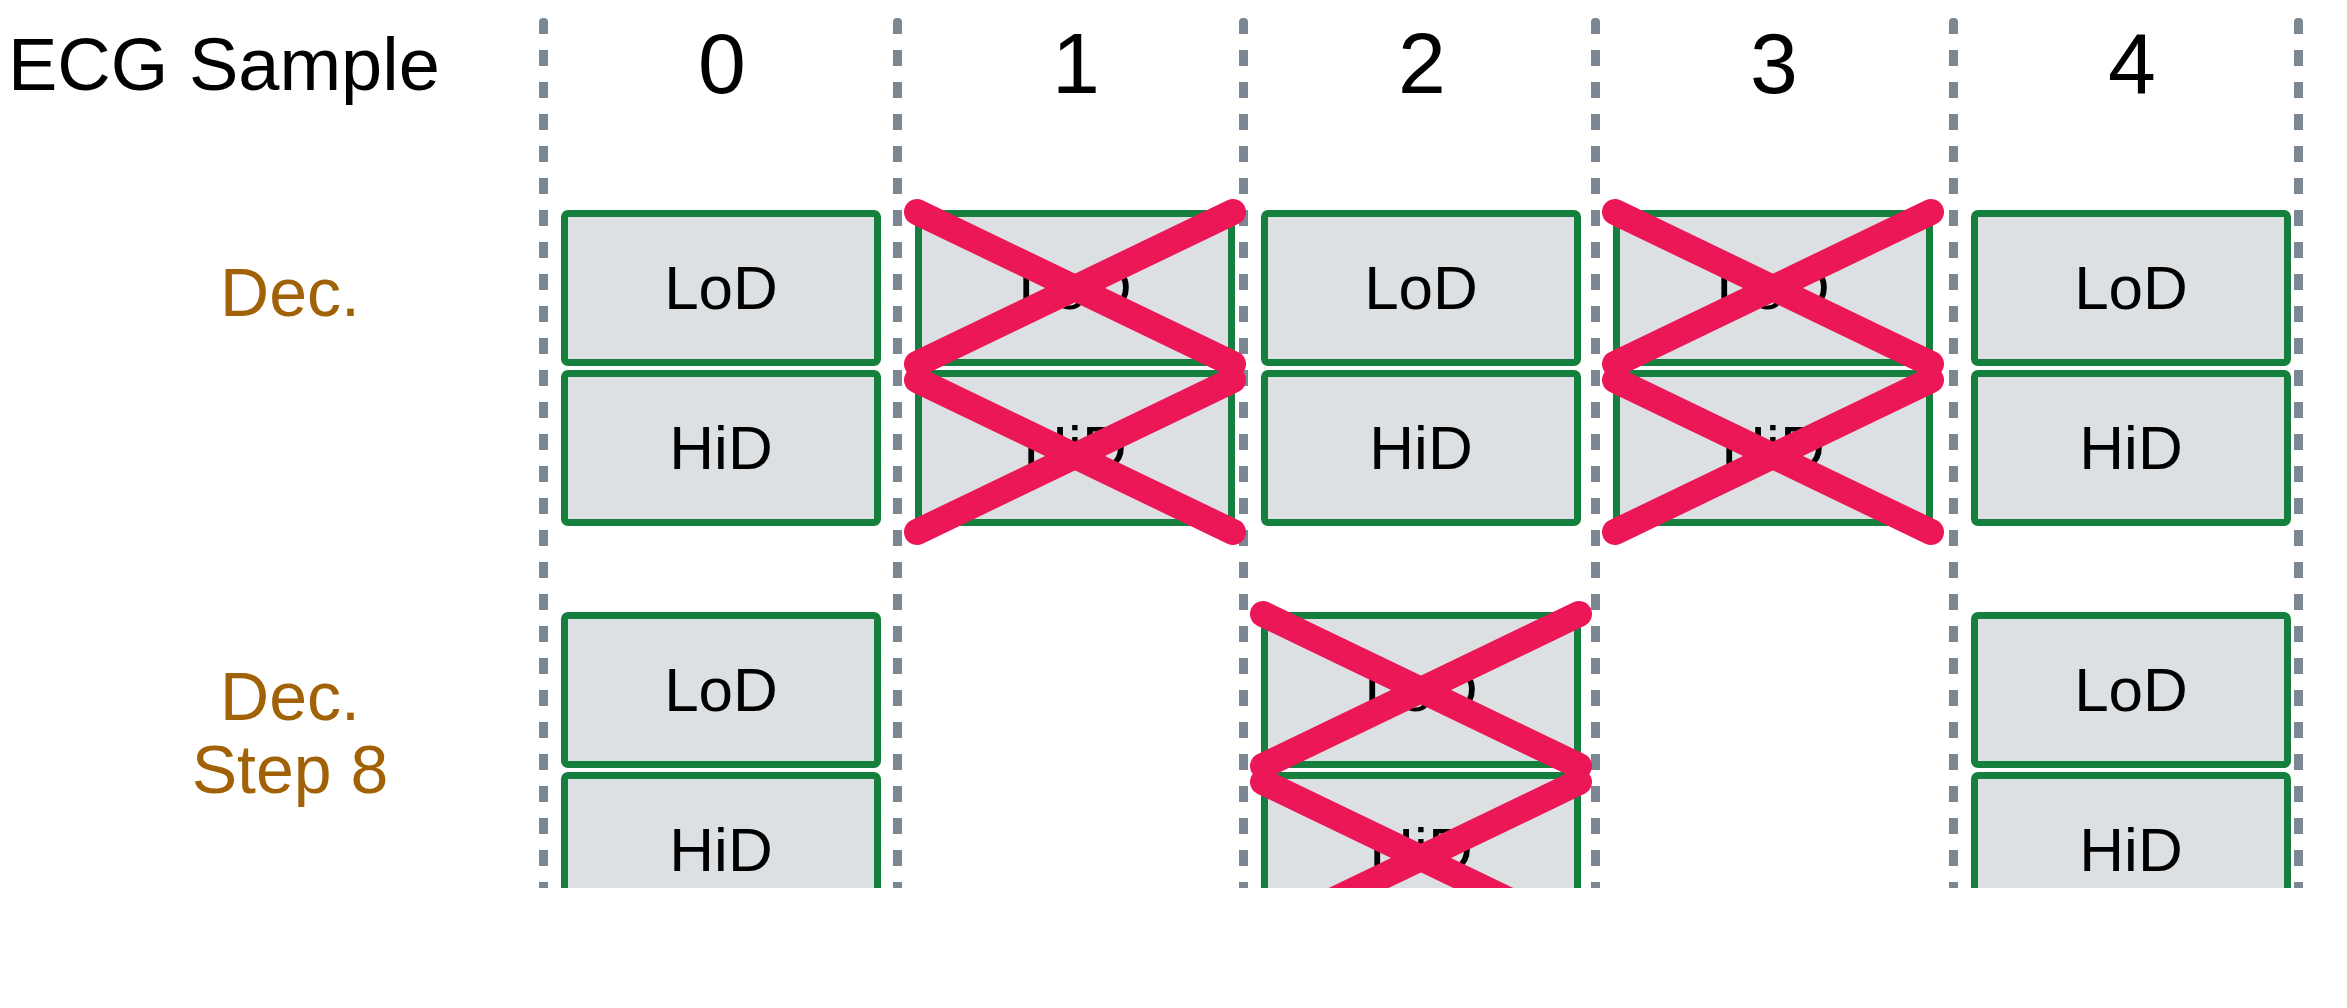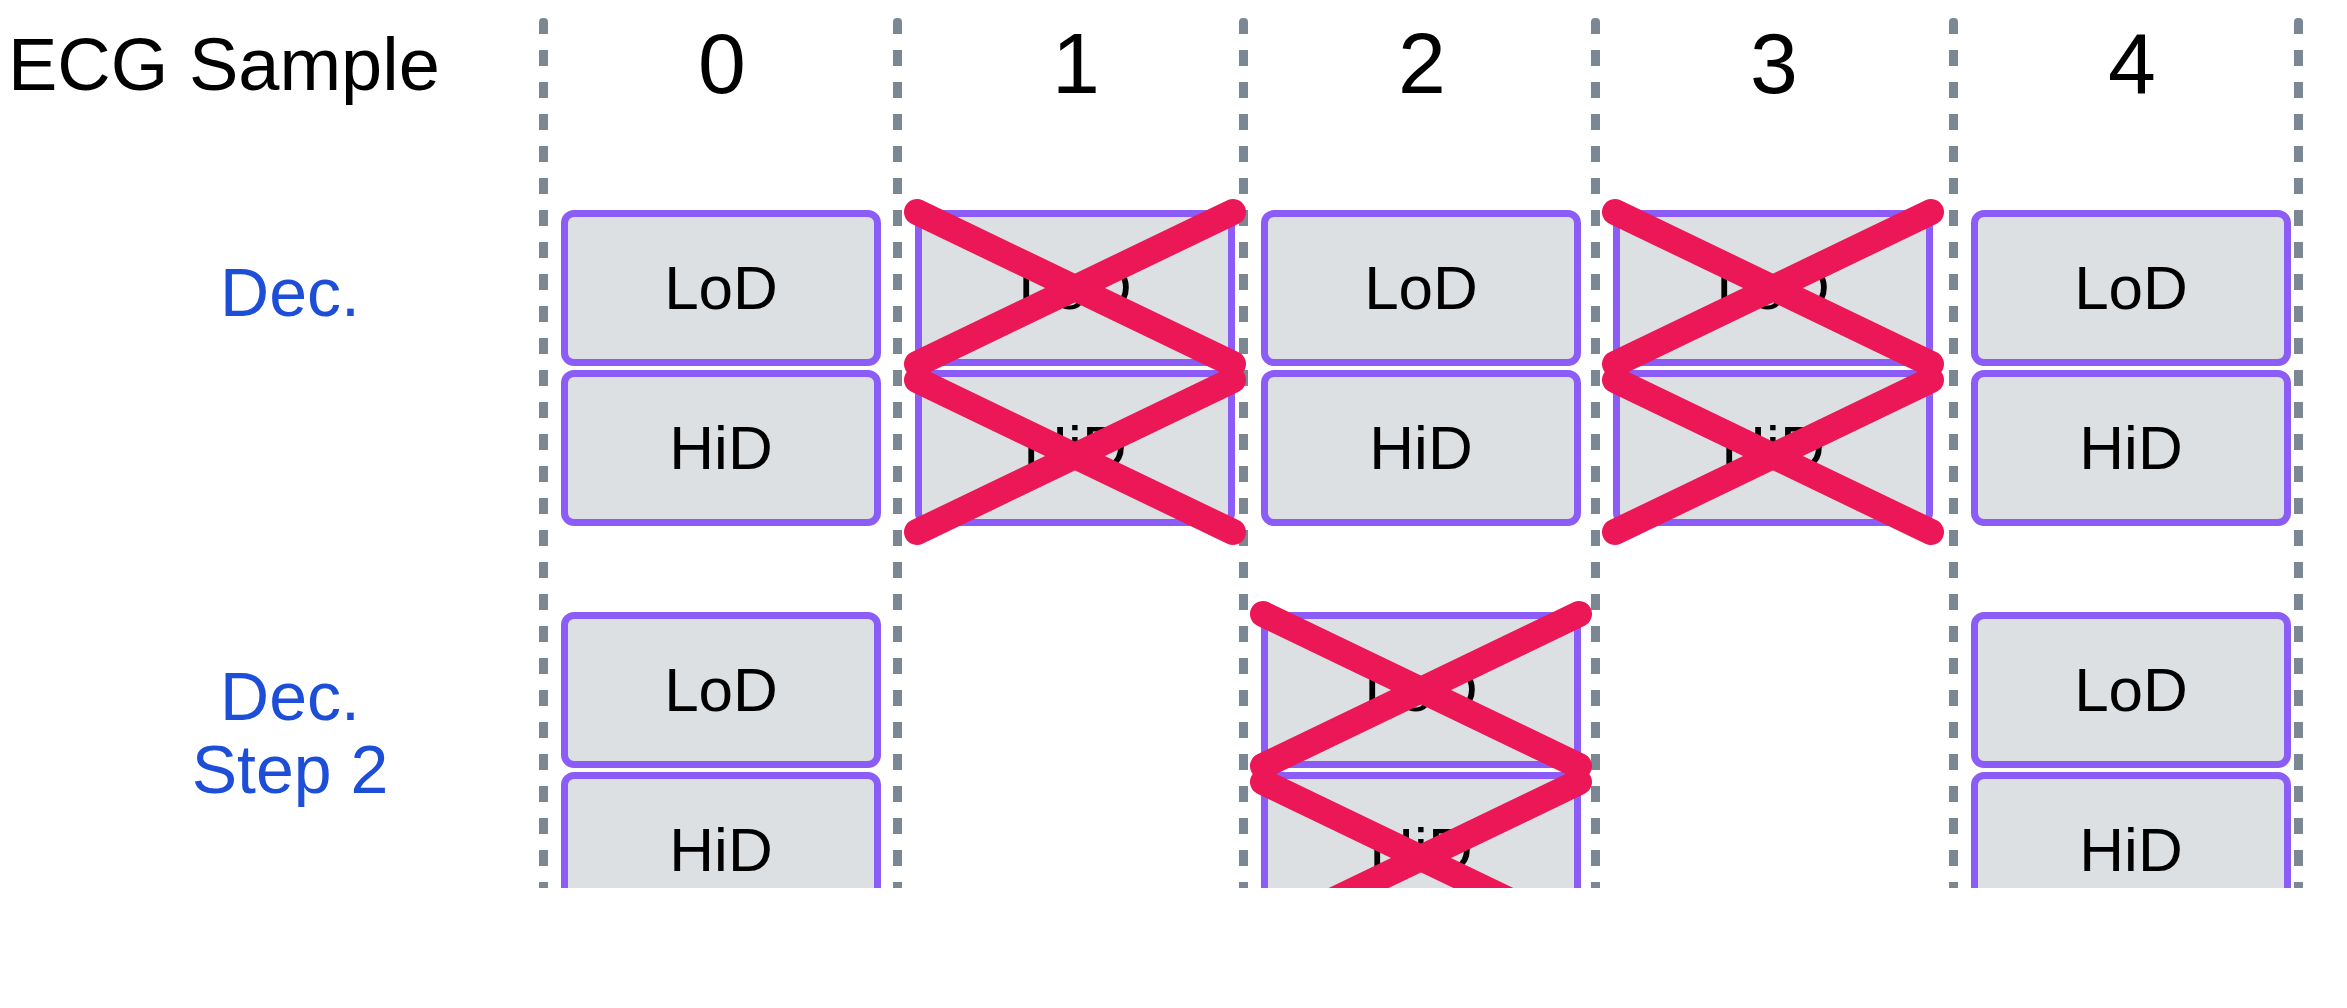--- a/index.html
+++ b/index.html
@@ -45,21 +45,21 @@
     color: #000000;
     white-space: nowrap;
   }
   .row-label {
     position: absolute;
     left: 60px;
     width: 460px;
     text-align: center;
     font-size: 68px;
     line-height: 1.08;
-    color: #1d4ed8;
+    color: #a16207;
   }
   .row-label span { display: block; }
   #row-label-1 { top: 256px; }
   #row-label-2 { top: 660px; }
 
   
   .col-header {
     position: absolute;
     top: 20px;
     width: 354px;
@@ -71,22 +71,22 @@
 
   
   .cell {
     position: absolute;
   }
   .cell-box {
     position: absolute;
     left: 0;
     box-sizing: border-box;
     background: #dde0e3;
-    border: 7px solid #8b5cf6;
-    border-radius: 13px;
+    border: 7px solid #15803d;
+    border-radius: 7px;
     display: flex;
     align-items: center;
     justify-content: center;
     font-size: 62px;
     color: #000000;
     line-height: 1;
   }
   .cell-box.lod { top: 0px; }
   .cell-box.hid { top: 160px; }
 
@@ -128,21 +128,21 @@
       <div class="col-header" style="left: 1245px;">2</div>
       <div class="col-header" style="left: 1597px;">3</div>
       <div class="col-header" style="left: 1955px;">4</div>
     </div>
 
   <div class="row-label" id="row-label-1">
     <span>Dec.</span>
   </div>
   <div class="row-label" id="row-label-2">
     <span>Dec.</span>
-    <span>Step 2</span>
+    <span>Step 8</span>
   </div>
 
   <div id="grid">
       <div class="cell" style="left: 561px; top: 210px; width: 320px; height: 324px;">
         <div class="cell-box lod" style="width: 320px; height: 156px;">LoD</div>
         <div class="cell-box hid" style="width: 320px; height: 156px;">HiD</div>
       </div>
       <div class="cell" style="left: 915px; top: 210px; width: 320px; height: 324px;">
         <div class="cell-box lod" style="width: 320px; height: 156px;">LoD</div>
         <div class="cell-box hid" style="width: 320px; height: 156px;">HiD</div>

